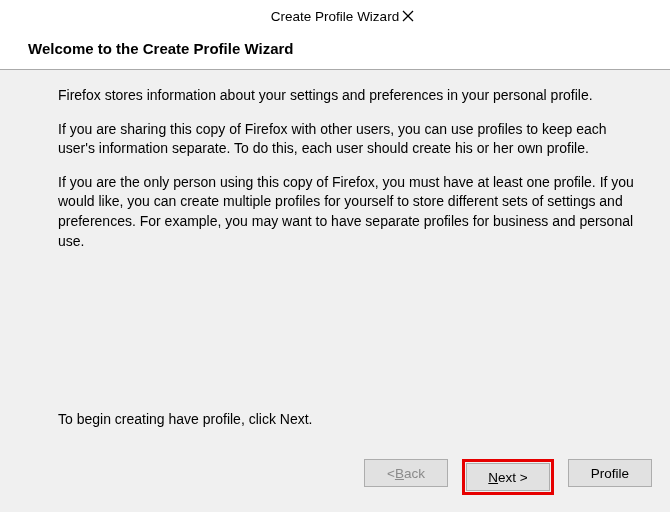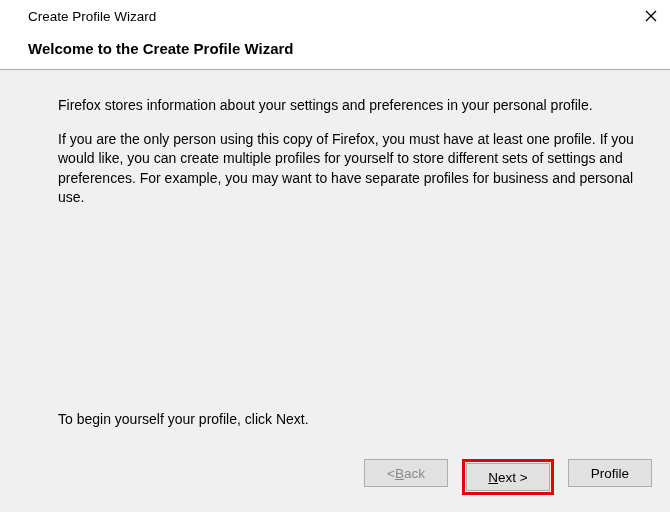--- a/index.html
+++ b/index.html
@@ -9,21 +9,21 @@
       font-size: 13.5px;
       color: #000;
       background: #fff;
       width: 670px;
       height: 512px;
       overflow: hidden;
     }
     .titlebar {
       display: flex;
       align-items: center;
-      justify-content: space-between;
+      justify-content: center;
       padding: 6px 10px 6px 28px;
       height: 32px;
     }
     .close-btn {
       width: 18px;
       height: 18px;
       display: flex;
       align-items: center;
       justify-content: center;
       cursor: pointer;
@@ -39,21 +39,21 @@
       border-top: 1px solid #aaa;
       margin: 0;
     }
     .content-area {
       background: #f0f0f0;
       height: calc(512px - 32px - 36px - 1px);
       display: flex;
       flex-direction: column;
     }
     .body-text {
-      padding: 26px 30px 0 58px;
+      padding: 16px 30px 0 58px;
       flex: 0 0 auto;
     }
     .body-text p {
       margin: 0 0 14px 0;
       line-height: 1.4;
       font-size: 14px;
     }
     .spacer { flex: 1; }
     .begin-text {
       padding: 0 30px 18px 58px;
@@ -102,26 +102,27 @@
   </div>
 </div>
 
 <div class="header">Welcome to the Create Profile Wizard</div>
 
 <hr class="separator">
 
 <div class="content-area">
   <div class="body-text">
     <p>Firefox stores information about your settings and preferences in your personal profile.</p>
+    <p>If you are sharing this copy of Firefox with other users, you can use profiles to keep each user's information separate. To do this, each user should create his or her own profile.</p>
     <p>If you are the only person using this copy of Firefox, you must have at least one profile. If you would like, you can create multiple profiles for yourself to store different sets of settings and preferences. For example, you may want to have separate profiles for business and personal use.</p>
   </div>
 
   <div class="spacer"></div>
 
-  <div class="begin-text">To begin yourself your profile, click Next.</div>
+  <div class="begin-text">To begin creating have profile, click Next.</div>
 
   <div class="button-row">
     <button class="btn" disabled="">
         <span>&lt; </span>
         <span class="mnemonic">B</span>
         <span>ack</span>
       </button>
     <span class="btn-highlight-wrap">
       <button class="btn">
           <span class="mnemonic">N</span>

